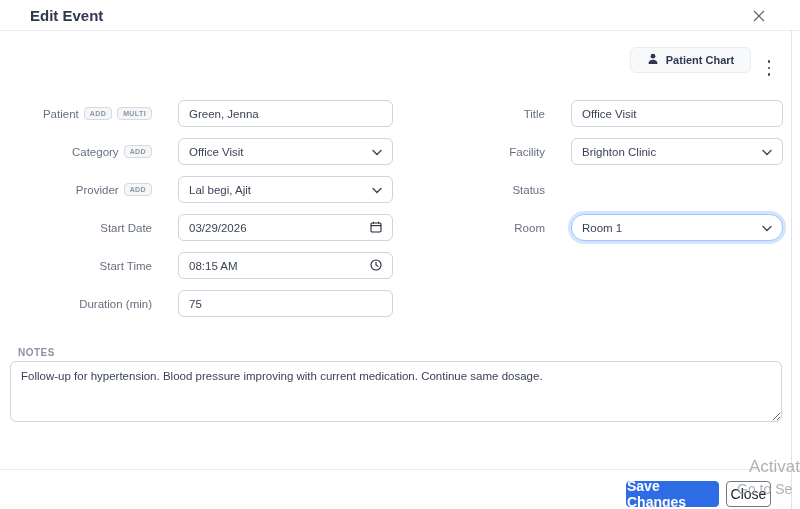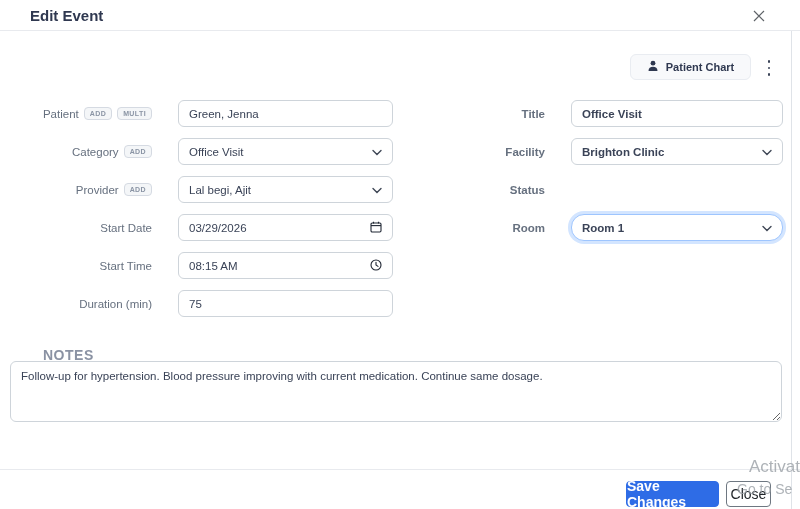--- a/index.html
+++ b/index.html
@@ -9,51 +9,51 @@
   
   .hdr { position:absolute; left:0; top:0; width:100%; height:31px;
     border-bottom:1px solid #e8eaee; background:#fff; }
   .hdr-title { position:absolute; left:30px; top:7px; font-size:15px; font-weight:bold; color:#2f3850; }
   .hdr-close { position:absolute; right:33px; top:8px; width:16px; height:16px; cursor:pointer; }
   .hdr-close svg { display:block; }
 
   .right-edge { position:absolute; left:791px; top:31px; bottom:0; width:1px; background:#dfe3e8; }
 
   
-  .chart-btn { position:absolute; left:630px; top:54px; width:121px; height:26px;
+  .chart-btn { position:absolute; left:630px; top:47px; width:121px; height:26px;
     background:#f8f9fb; border:1px solid #e9ecf1; border-radius:6px;
     display:flex; align-items:center; justify-content:center; gap:7px;
     font-size:11px; font-weight:bold; color:#2f3850; cursor:pointer; }
   .kebab { position:absolute; left:764px; top:60px; width:10px; height:16px;
     display:flex; flex-direction:column; align-items:center; justify-content:space-between; cursor:pointer; }
   .kebab i { width:2.6px; height:2.6px; border-radius:50%; background:#3a4357; }
 
   
   .col { position:absolute; }
   .col-left  { left:2px;  top:100px; }
   .col-right { left:430px; top:100px; }
   .frow { display:grid; column-gap:26px; align-items:center; height:27px; margin-bottom:11px; }
   .col-left  .frow { grid-template-columns:150px 215px; }
-  .col-right .frow { grid-template-columns:115px 212px;font-weight:bold; }
+  .col-right .frow { grid-template-columns:115px 212px; }
   .flabel { text-align:right; font-size:11.5px; color:#66707f;
     display:flex; justify-content:flex-end; align-items:center; gap:5px; }
   .badge { font-size:7px; font-weight:bold; letter-spacing:.4px; color:#8a94a4;
     background:#f4f6f8; border:1px solid #d5dae2; border-radius:4px;
     padding:2px 5px; line-height:1; }
   .fbox { height:27px; border:1px solid #ced4da; border-radius:6px; background:#fff;
     display:flex; align-items:center; justify-content:space-between;
     padding:0 10px; font-size:11.5px; color:#3a4357; cursor:text; }
   .fbox.sel { cursor:pointer; }
   .fbox .val { white-space:nowrap; overflow:hidden; }
   .fbox svg { flex:none; }
   .fbox.focused { border-color:#9ec5fe; box-shadow:0 0 0 3px rgba(13,110,253,.18);border-radius:13px; }
 
   
-  .notes-label { position:absolute; left:18px; top:347px; font-size:14px; font-weight:bold;
-    letter-spacing:.5px; color:#8a92a3;margin-left:25px; }
+  .notes-label { position:absolute; left:18px; top:347px; font-size:10px; font-weight:bold;
+    letter-spacing:.5px; color:#8a92a3; }
   .notes-area { position:absolute; left:10px; top:361px; width:772px; height:61px;
     border:1px solid #ced4da; border-radius:6px; padding:8px 10px;
     font-family:"Liberation Sans","DejaVu Sans",sans-serif;
     font-size:11.5px; color:#3a4357; resize:both; outline:none; }
 
   
   .foot-divider { position:absolute; left:0; top:469px; width:100%; height:1px; background:#e8eaee; }
   .foot-btns { position:absolute; top:481px; right:29px; display:flex; gap:7px; }
   .btn { height:26px; border-radius:4px; font-size:14px; font-weight:bold;
     display:flex; align-items:center; justify-content:center; cursor:pointer; }

